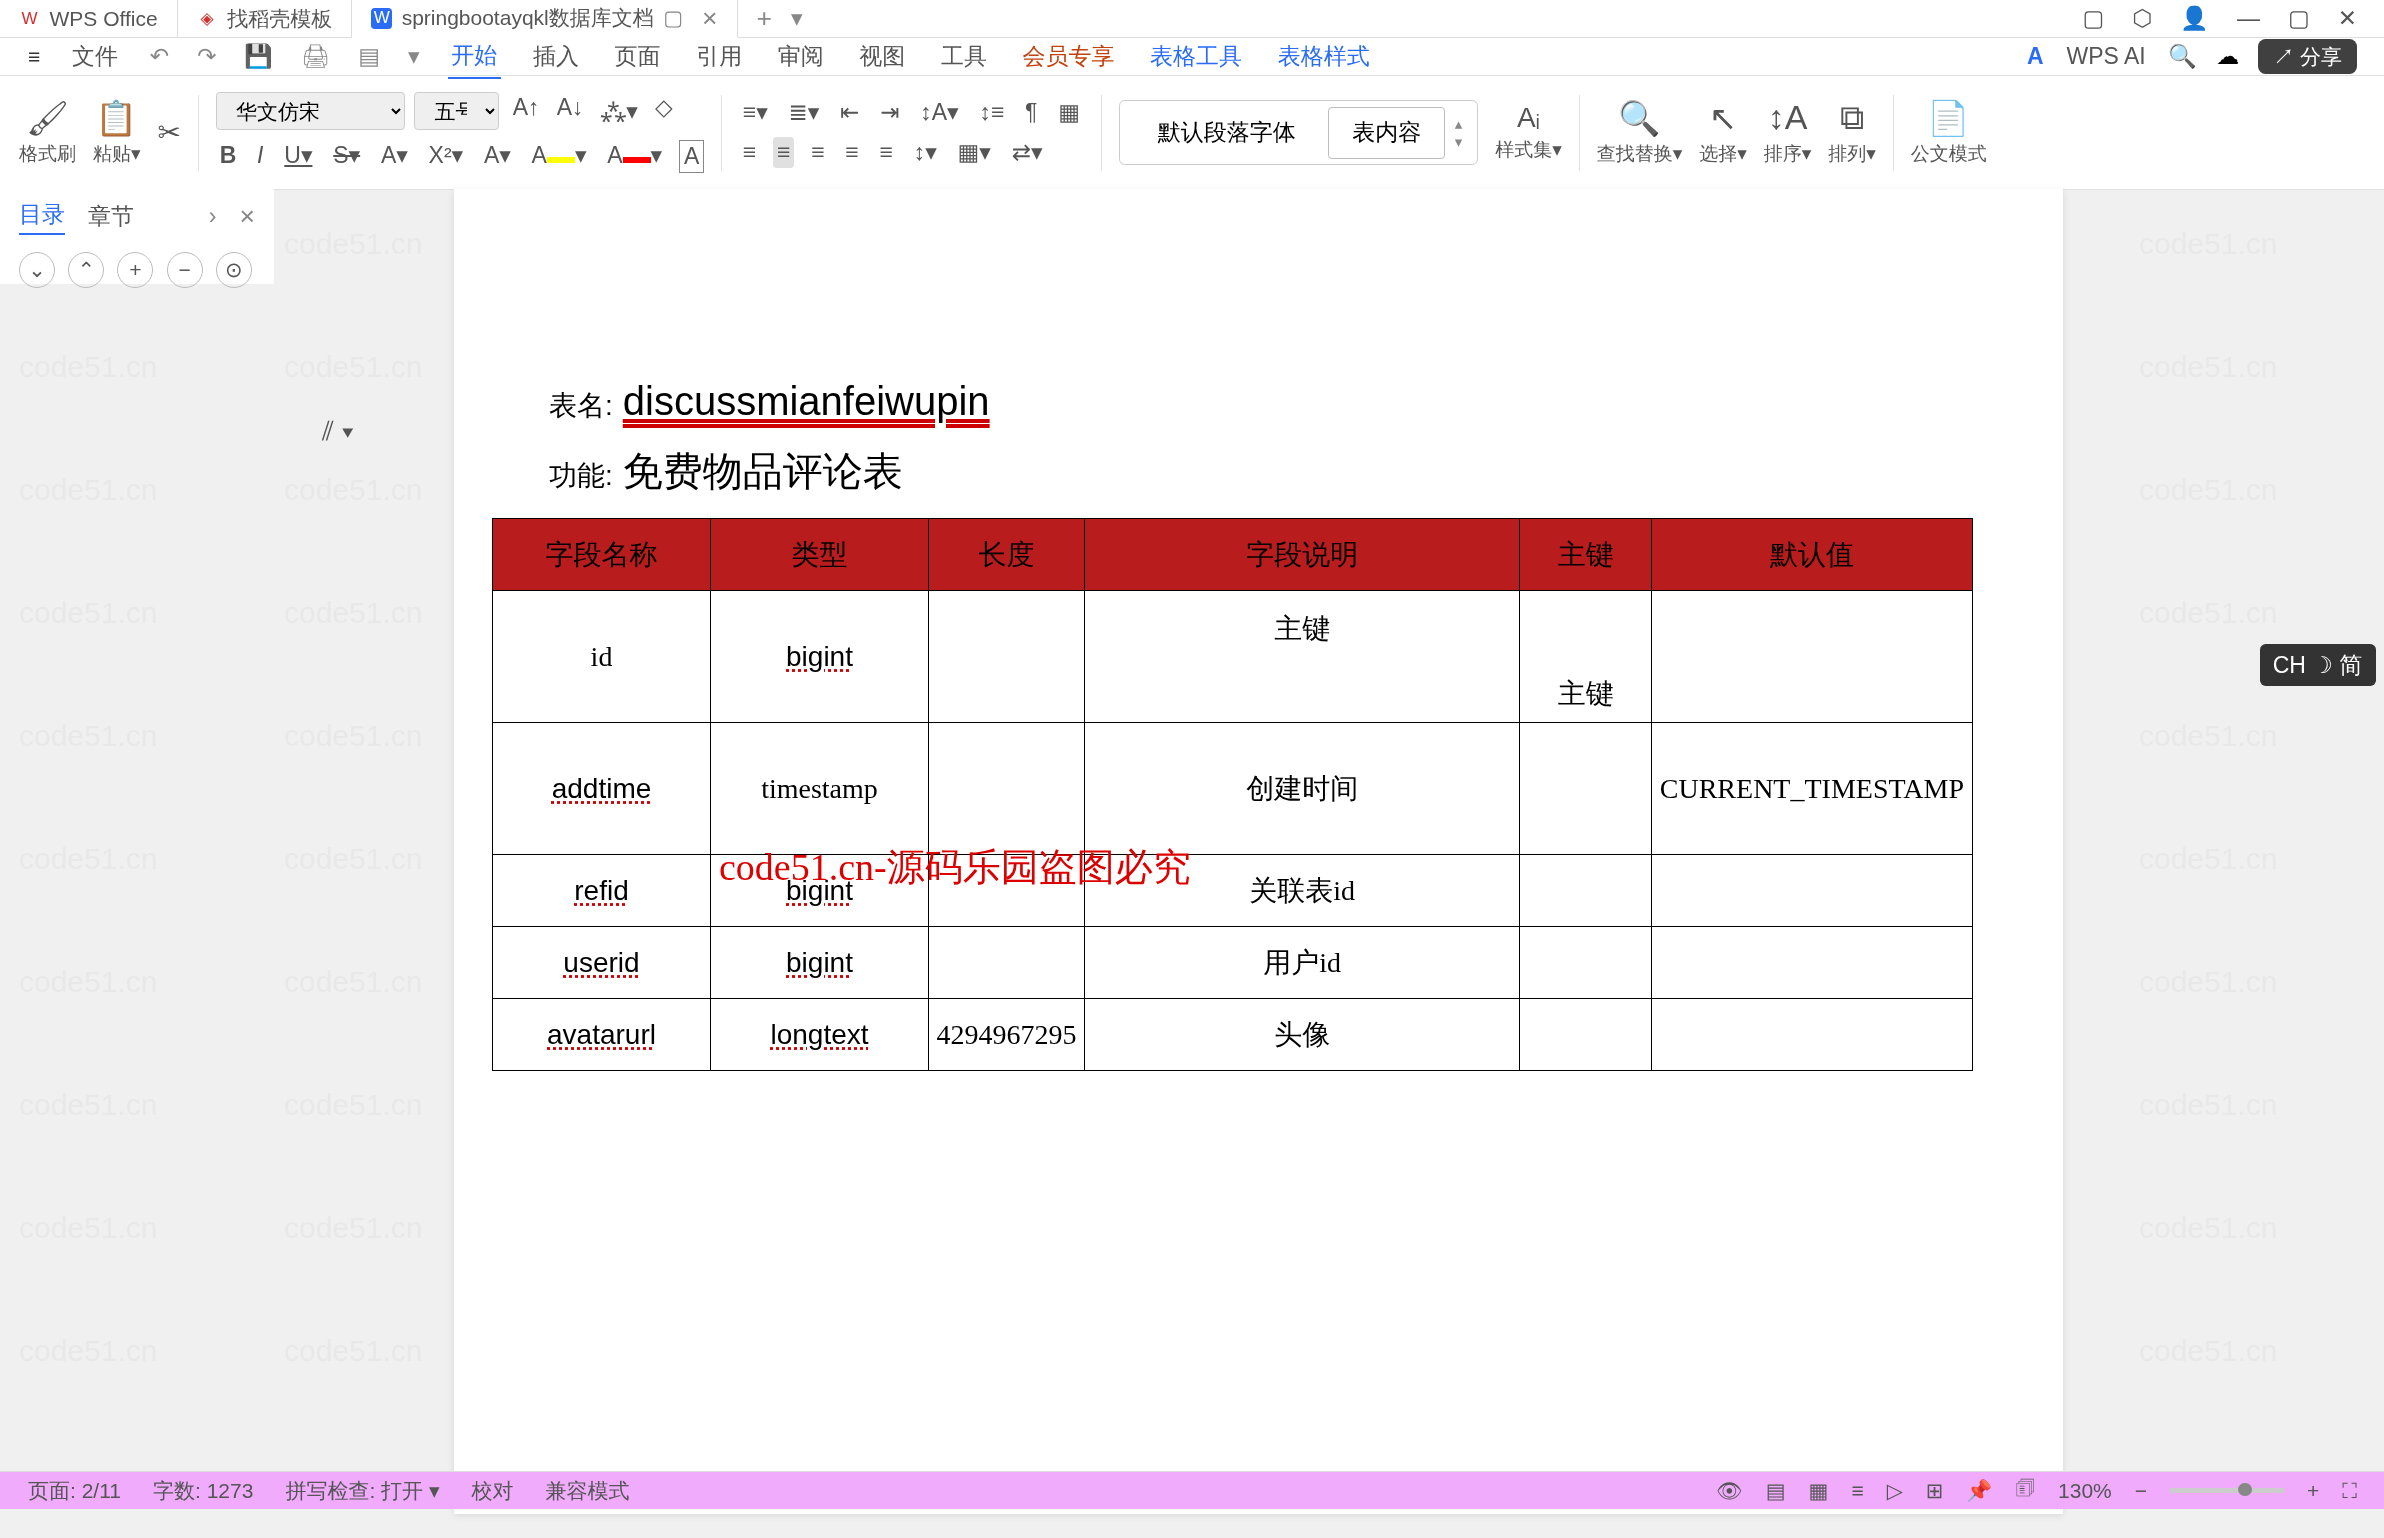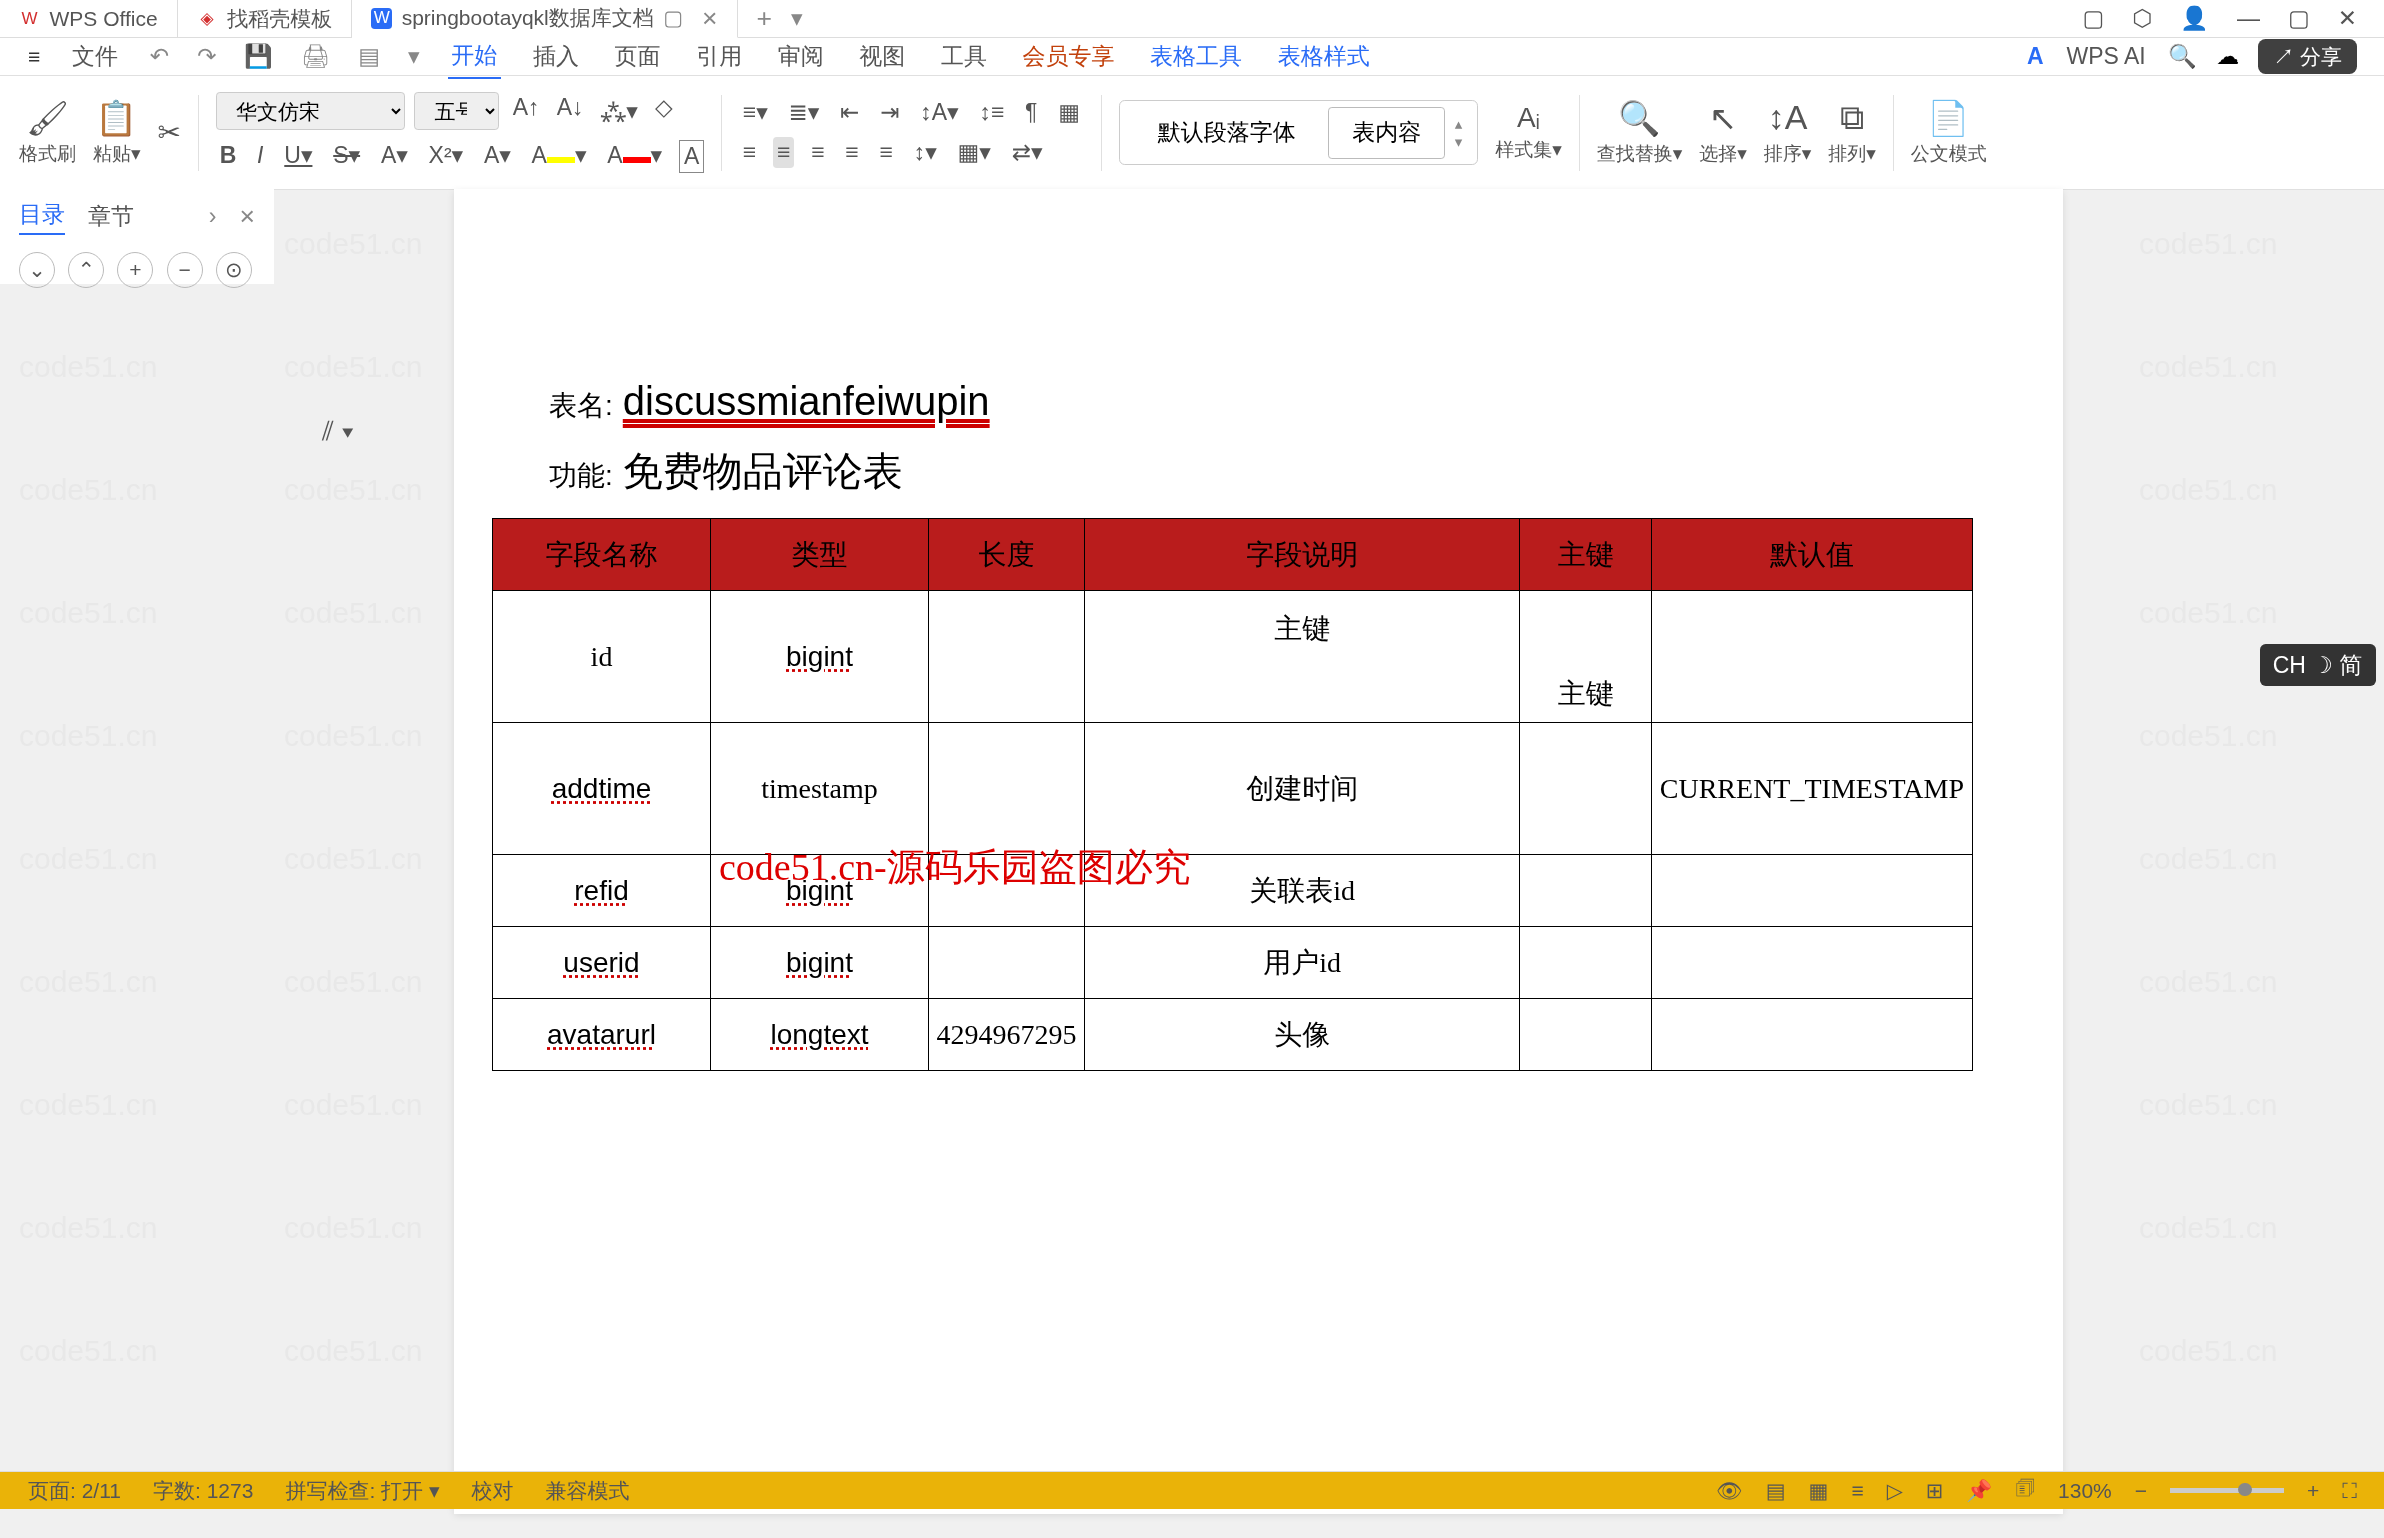--- a/index.html
+++ b/index.html
@@ -64,21 +64,21 @@
 .c1 { width:218px; } .c2 { width:218px; } .c3 { width:114px; } .c4 { width:435px; } .c5 { width:132px; } .c6 { width:199px; }
 .tname { font-size:40px; font-family:"SimSun",serif; margin-top:189px; padding-left:19px; }
 .tfunc { font-size:40px; font-family:"SimSun",serif; margin-top:19px; padding-left:19px; }
 .tname .lbl, .tfunc .lbl { font-size:28px; }
 .under { text-decoration:underline; text-decoration-style:double; text-decoration-color:#c00; text-underline-offset:3.8px; }
 .dunder { text-decoration:underline dotted #c00; text-underline-offset:3.8px; }
 .wm { position:absolute; top:464px; left:265px; font-size:38px; color:#d00; font-family:"SimSun",serif; z-index:5; }
 .wmbg { position:absolute; color:#e8e8e8; font-size:30px; white-space:nowrap; pointer-events:none; }
 
 
-.status { position:absolute; bottom:30px; left:0; right:0; height:38px; background:#eab308; display:flex; align-items:center; gap:32px; padding:0 28px; font-size:21px; color:#555; border-top:0.9px solid #ddd; }
+.status { position:absolute; bottom:30px; left:0; right:0; height:38px; background:#f0abfc; display:flex; align-items:center; gap:32px; padding:0 28px; font-size:21px; color:#555; border-top:0.9px solid #ddd; }
 .status .right { margin-left:auto; display:flex; gap:23px; align-items:center; }
 
 
 .ime { position:absolute; right:9.5px; top:644px; background:#333; color:#fff; padding:5.7px 13.2px; border-radius:5.7px; font-size:23px; }
 
 
 .wmlayer { position:absolute; top:189px; left:0; right:0; bottom:68px; pointer-events:none; overflow:hidden; }
 </style>
 </head>
 <body>

